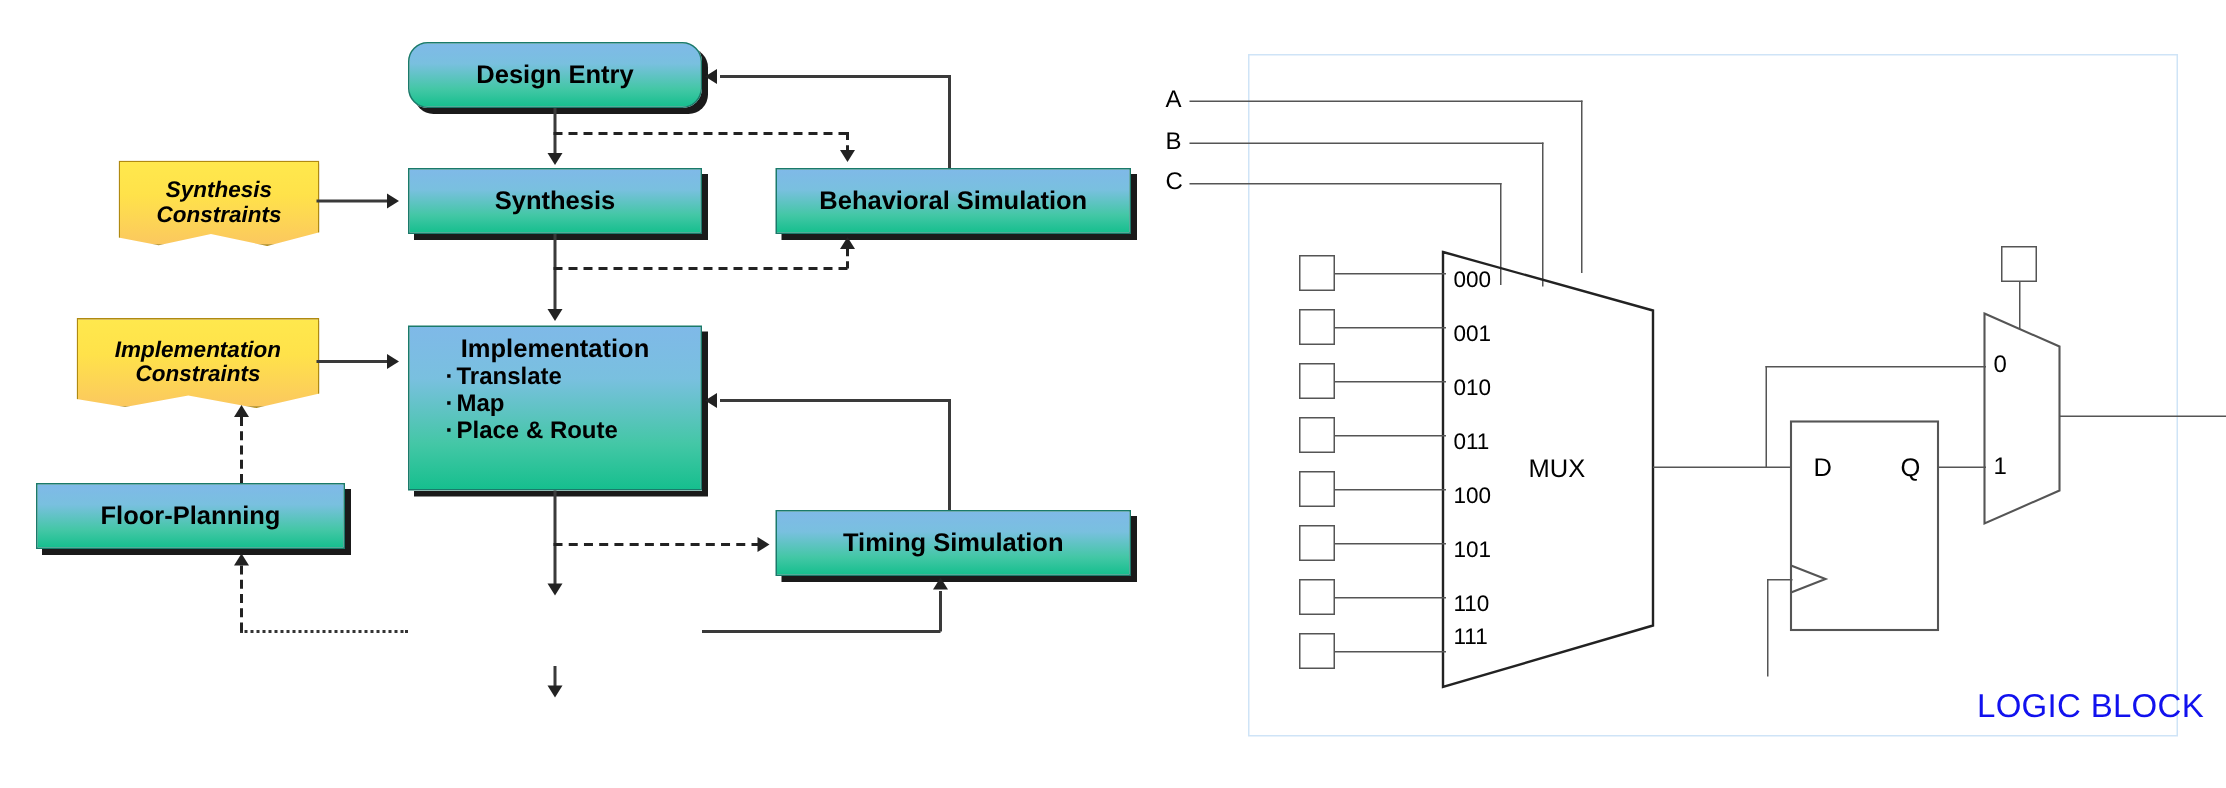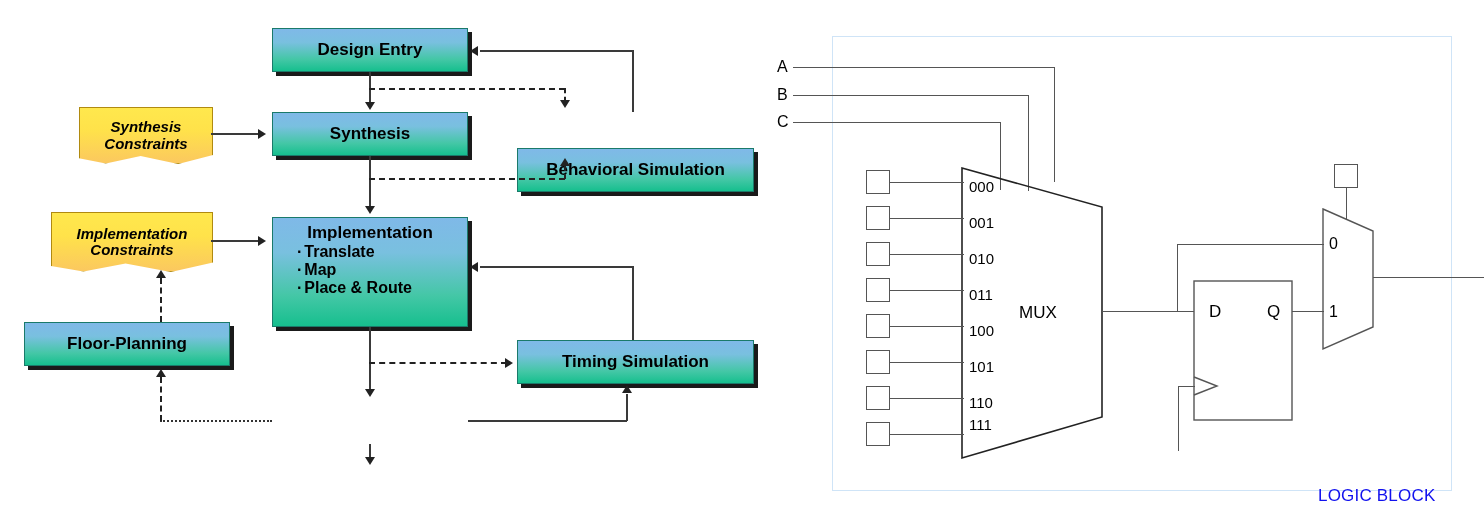--- a/index.html
+++ b/index.html
@@ -64,38 +64,38 @@
   
   #lb{position:absolute;left:832px;top:36px;width:620px;height:455px;
       border:1.5px solid #cfe4f7;box-sizing:border-box;background:transparent;}
   .wire{position:absolute;background:#555;}
   .wh{height:1.4px;}
   .wv{width:1.4px;}
   .cfg{position:absolute;box-sizing:border-box;border:1.4px solid #555;background:#fff;}
   .lbl{position:absolute;color:#000;font-size:15px;white-space:nowrap;}
   .lbl-io{font-size:16px;}
   .mono-num{font-size:15px;}
-  #lbcap{position:absolute;color:#1111ee;font-size:17px;letter-spacing:.2px;margin-top:28px;}
+  #lbcap{position:absolute;color:#1111ee;font-size:22px;letter-spacing:.2px;}
   svg.ov{position:absolute;left:0;top:0;width:1484px;height:525px;overflow:visible;
          pointer-events:none;}
 </style>
 </head>
 <body>
 
 <div id="stage">
 
-  <div class="proc" style="left:272px;top:28px;width:196px;height:44px;font-size:17px;">
+  <div class="proc" style="left:272px;top:28px;width:196px;height:44px;font-size:17px;border-radius:13px;">
     <span class="ttl">Design Entry</span>
   </div>
 
   <div class="proc" style="left:272px;top:112px;width:196px;height:44px;font-size:17px;">
     <span class="ttl">Synthesis</span>
   </div>
 
-  <div class="proc" style="left:517px;top:112px;width:237px;height:44px;font-size:17px;margin-top:36px;">
+  <div class="proc" style="left:517px;top:112px;width:237px;height:44px;font-size:17px;">
     <span class="ttl">Behavioral Simulation</span>
   </div>
 
   <div class="proc impl" style="left:272px;top:217px;width:196px;height:110px;">
     <span class="ttl">Implementation</span>
     <ul>
       <li>Translate</li>
       <li>Map</li>
       <li>Place &amp; Route</li>
     </ul>

